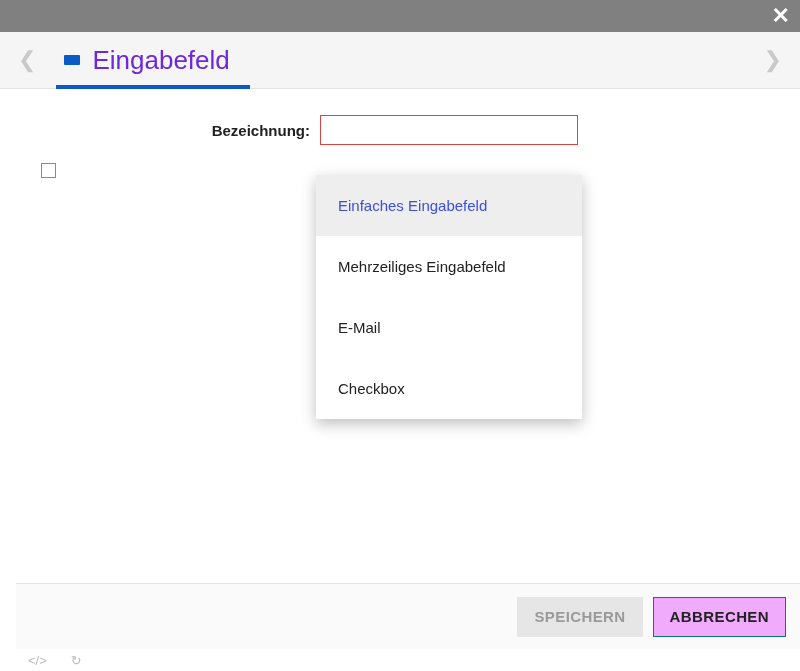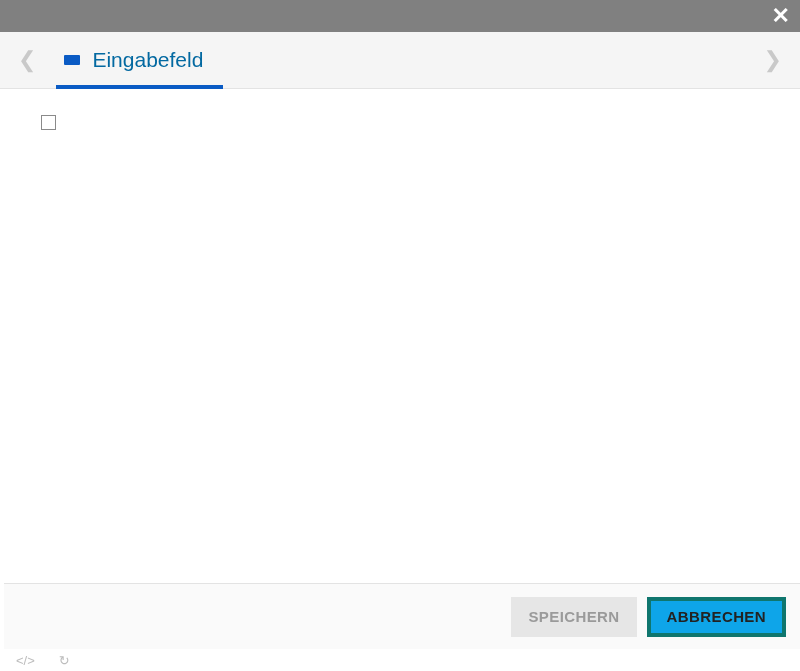--- a/index.html
+++ b/index.html
@@ -44,22 +44,22 @@
       position: relative;
       padding: 0 6px 0 4px;
     }
     .tab-icon {
       width: 16px; height: 10px;
       background: #0a5bc4;
       border-radius: 1px;
       display: inline-block;
     }
     .tab-label {
-      color: #0369a1;
-      font-size: 21px;
+      color: #6d28d9;
+      font-size: 26px;
     }
     .tab-underline {
       position: absolute;
       left: -4px; right: -14px;
       bottom: -1px;
       height: 4px;
       background: #0a5bc4;
     }
     .divider {
       height: 1px;
@@ -110,40 +110,40 @@
       font-size: 15px;
       color: #222;
       cursor: pointer;
     }
     .dd-option.selected {
       background: #eeeeee;
       color: #3c4fe0;
     }
     .footer {
       position: absolute;
-      bottom: 0; left: 4px; right: 0;
+      bottom: 0; left: 16px; right: 0;
     }
     .footer-bar {
       border-top: 1px solid #e3e3e3;
       background: #fafafa;
       height: 66px;
       display: flex;
       justify-content: flex-end;
       align-items: center;
       padding-right: 14px;
       gap: 10px;
     }
     .btn {
       height: 40px;
       padding: 0 16px;
       font-size: 15px;
       font-weight: bold;
       letter-spacing: 0.4px;
-      border: 4px solid #0f766e;
-      background: #0ea5e9;
+      border: 1px solid #0f766e;
+      background: #f0abfc;
       cursor: pointer;
       color: #222;
     }
     .btn.primary {
       background: #e6e6e6;
       color: #9a9a9a;
       border: 1px solid #e6e6e6;
     }
     .footer-tools {
       height: 22px;
@@ -170,23 +170,33 @@
     <span class="tab-icon"></span>
     <span class="tab-label">Eingabefeld</span>
     <span class="tab-underline"></span>
   </div>
   <span class="chevron right">❯</span>
 </div>
 <div class="divider"></div>
 
 <div class="form">
   <div class="row">
+    <div class="label">Bezeichnung:</div>
+    <input class="text-input" type="text" value="" style="">
+  </div>
+  <div class="row">
     <div class="checkbox"></div>
   </div>
 
+  <div class="dropdown">
+    <div class="dd-option selected">Einfaches Eingabefeld</div>
+    <div class="dd-option">Mehrzeiliges Eingabefeld</div>
+    <div class="dd-option">E-Mail</div>
+    <div class="dd-option">Checkbox</div>
+  </div>
 </div>
 
 <div class="footer">
   <div class="footer-bar">
     <button class="btn primary">SPEICHERN</button>
     <button class="btn">ABBRECHEN</button>
   </div>
   <div class="footer-tools">
     <span class="tool-icon">&lt;/&gt;</span>
     <span class="tool-icon">↻</span>

